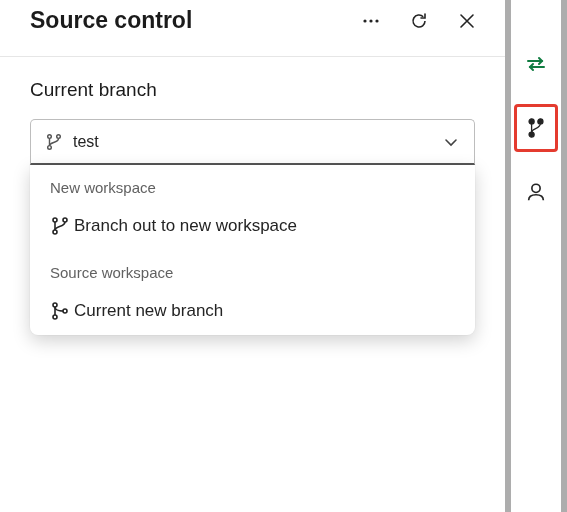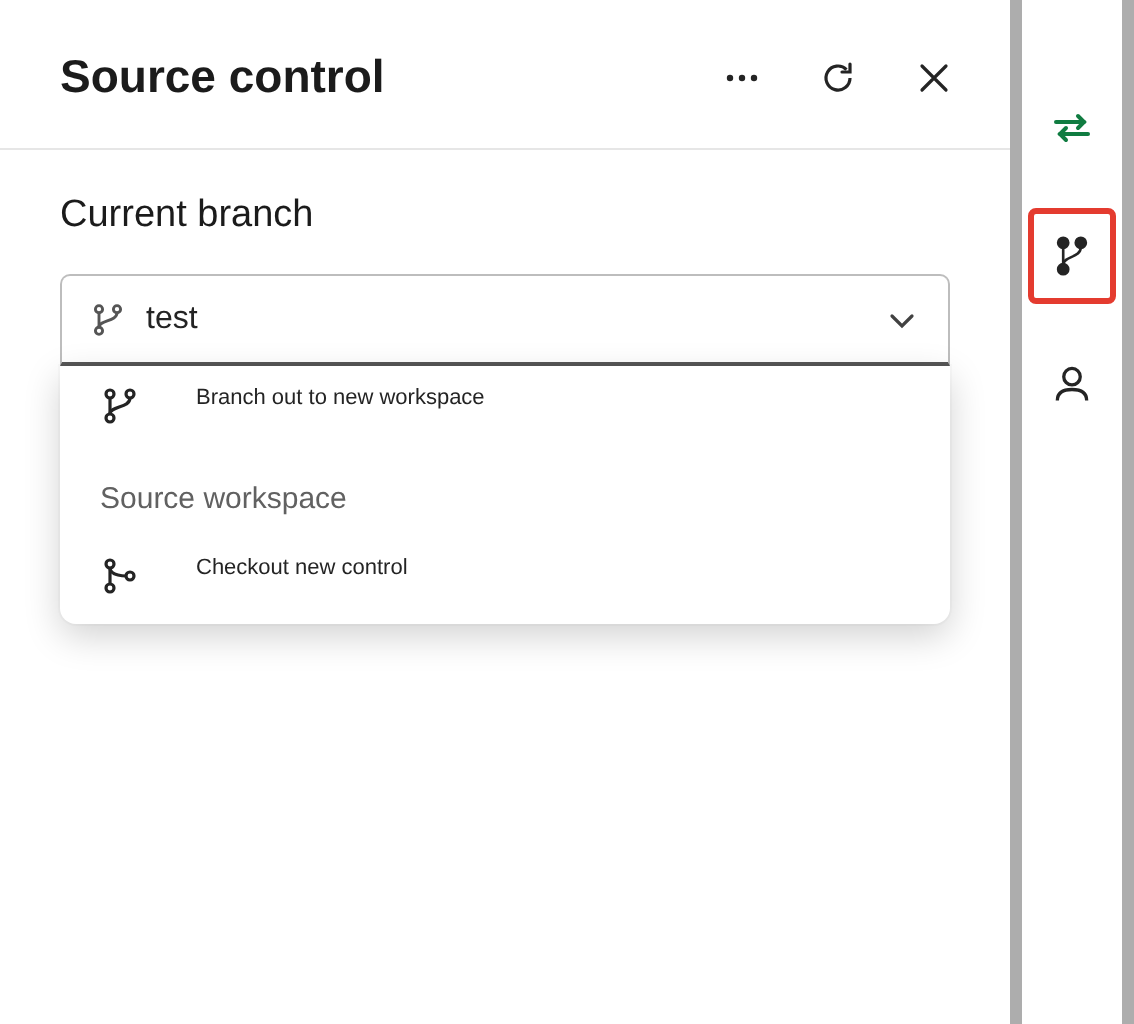--- a/index.html
+++ b/index.html
@@ -27,21 +27,21 @@
     display: flex;
     flex-direction: column;
     align-items: center;
     padding-top: 42px;
     gap: 18px;
     border-right: 6px solid #adadad;
   }
   .header {
     display: flex;
     align-items: center;
-    padding: 25px 26px 22px 30px;
+    padding: 7px 26px 22px 30px;
     border-bottom: 1px solid #e6e6e6;
   }
   .header-title {
     font-size: 23px;
     font-weight: 600;
     color: #1b1b1b;
     flex: 1;
   }
   .header-actions {
     display: flex;
@@ -97,24 +97,24 @@
   }
   .menu-group-label {
     font-size: 15px;
     color: #616161;
     padding: 14px 20px 10px 20px;
   }
   .menu-item {
     display: flex;
     align-items: flex-start;
     padding: 10px 20px 14px 20px;
-    font-size: 11px;
-    color: #242424;
-    cursor: pointer;
-    gap: 28px;
+    font-size: 17px;
+    color: #242424;
+    cursor: pointer;
+    gap: 4px;
   }
   .rail-btn {
     width: 40px;
     height: 44px;
     display: flex;
     align-items: center;
     justify-content: center;
     cursor: pointer;
     border-radius: 4px;
   }
@@ -178,20 +178,21 @@
         </span>
         <span class="value">test</span>
         <span class="chevron">
           <svg width="18" height="18" viewBox="0 0 18 18" fill="none" stroke="currentColor" stroke-width="1.6" stroke-linecap="round">
               <path d="M4 7 L9 12 L14 7"></path>
             </svg>
         </span>
       </div>
 
       <div class="menu">
+        <div class="menu-group-label">New workspace</div>
         <div class="menu-item">
           <span>
             <svg width="20" height="20" viewBox="0 0 20 20" fill="none" stroke="#242424" stroke-width="1.6">
                 <circle cx="5" cy="4" r="2"></circle>
                 <circle cx="5" cy="16" r="2"></circle>
                 <circle cx="15" cy="4" r="2"></circle>
                 <path d="M5 6 V14"></path>
                 <path d="M15 6 C15 11 5 10 5 14"></path>
               </svg>
           </span>
@@ -201,21 +202,21 @@
         <div class="menu-item">
           <span>
             <svg width="20" height="20" viewBox="0 0 20 20" fill="none" stroke="#242424" stroke-width="1.6">
                 <circle cx="5" cy="4" r="2"></circle>
                 <circle cx="5" cy="16" r="2"></circle>
                 <circle cx="15" cy="10" r="2"></circle>
                 <path d="M5 6 V14"></path>
                 <path d="M5 6 C5 10 13 10 13 10"></path>
               </svg>
           </span>
-          <span>Checkout new control</span>
+          <span>Current new branch</span>
         </div>
       </div>
     </div>
 
   </div>
 
   <div class="right-rail">
     <div class="rail-btn" title="Sync">
       <span>
         <svg width="24" height="24" viewBox="0 0 24 24" fill="none" stroke="#107c41" stroke-width="2" stroke-linecap="round">

